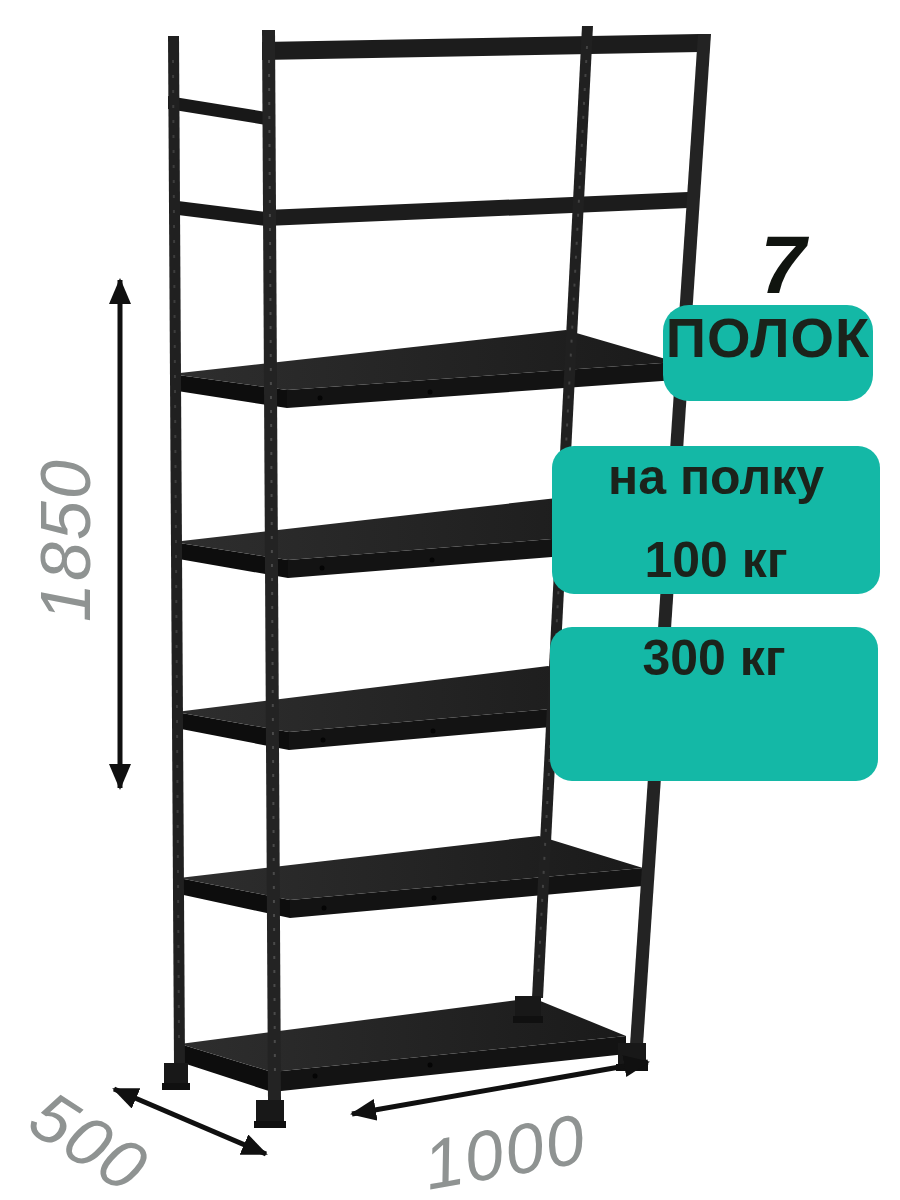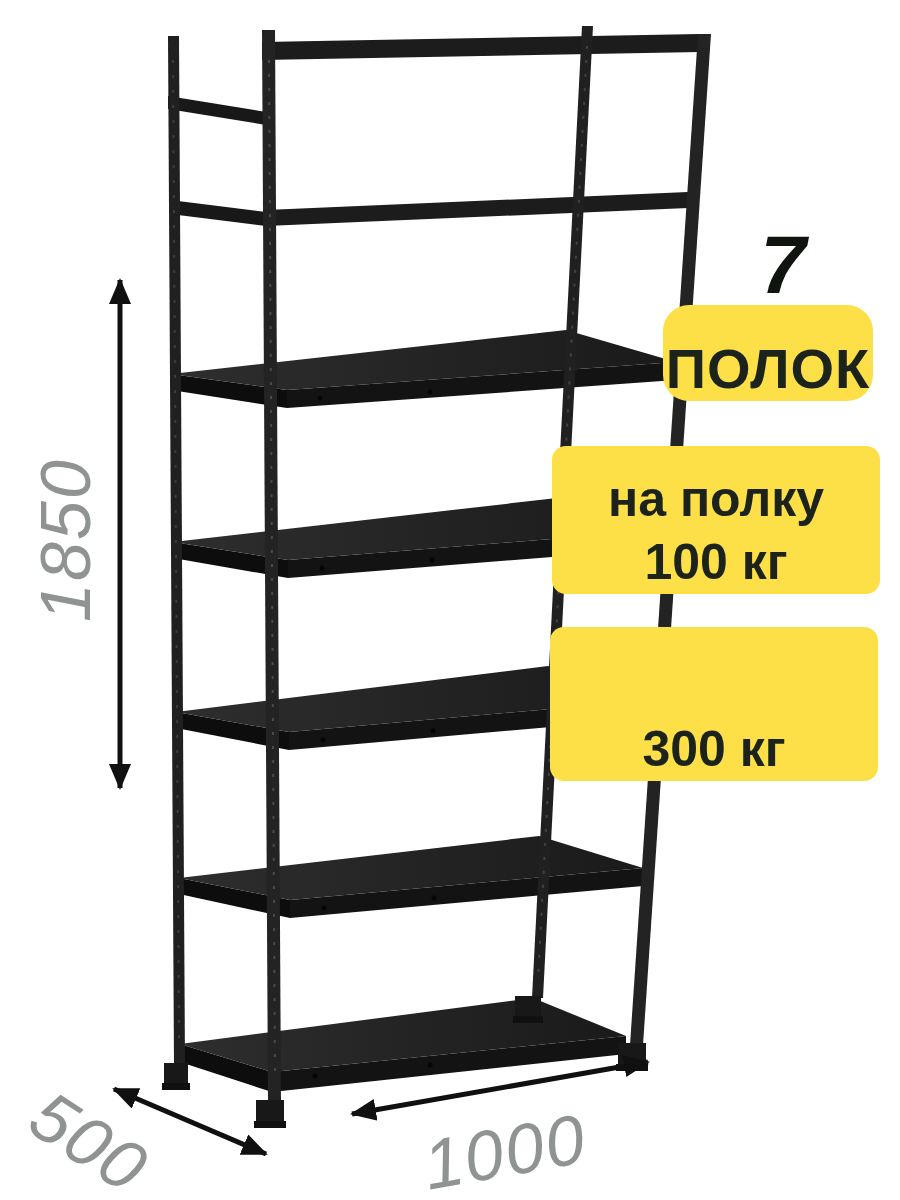--- a/index.html
+++ b/index.html
@@ -29,34 +29,34 @@
   .dim-width{left:355px;top:1112px;width:300px;height:80px;transform:rotate(-10deg);}
 
   
   .count-number{
     position:absolute;left:728px;top:222px;width:110px;height:86px;
     font-size:82px;font-weight:bold;font-style:italic;
     color:#10140f;text-align:center;line-height:86px;
   }
   .badge{
     position:absolute;
-    background:#fde047;
+    background:#14b8a6;
     color:#1b231b;
     font-weight:bold;
     display:flex;flex-direction:column;
-    align-items:center;justify-content:flex-end;
+    align-items:center;justify-content:flex-start;
     text-align:center;
   }
   .badge-count{
     left:663px;top:305px;width:210px;height:96px;
     border-radius:26px;font-size:56px;letter-spacing:1px;
   }
   .badge-two-line{
-    width:328px;border-radius:14px;
-    font-size:50px;line-height:63px;
+    width:328px;border-radius:22px;
+    font-size:50px;line-height:63px;gap:20px;
   }
   .badge-shelf-load{left:552px;top:446px;height:148px;}
   .badge-rack-load{left:550px;top:627px;height:154px;}
 </style>
 </head>
 <body>
 
 <div class="stage">
 
   <svg class="rack" width="900" height="1200" viewBox="0 0 900 1200">

